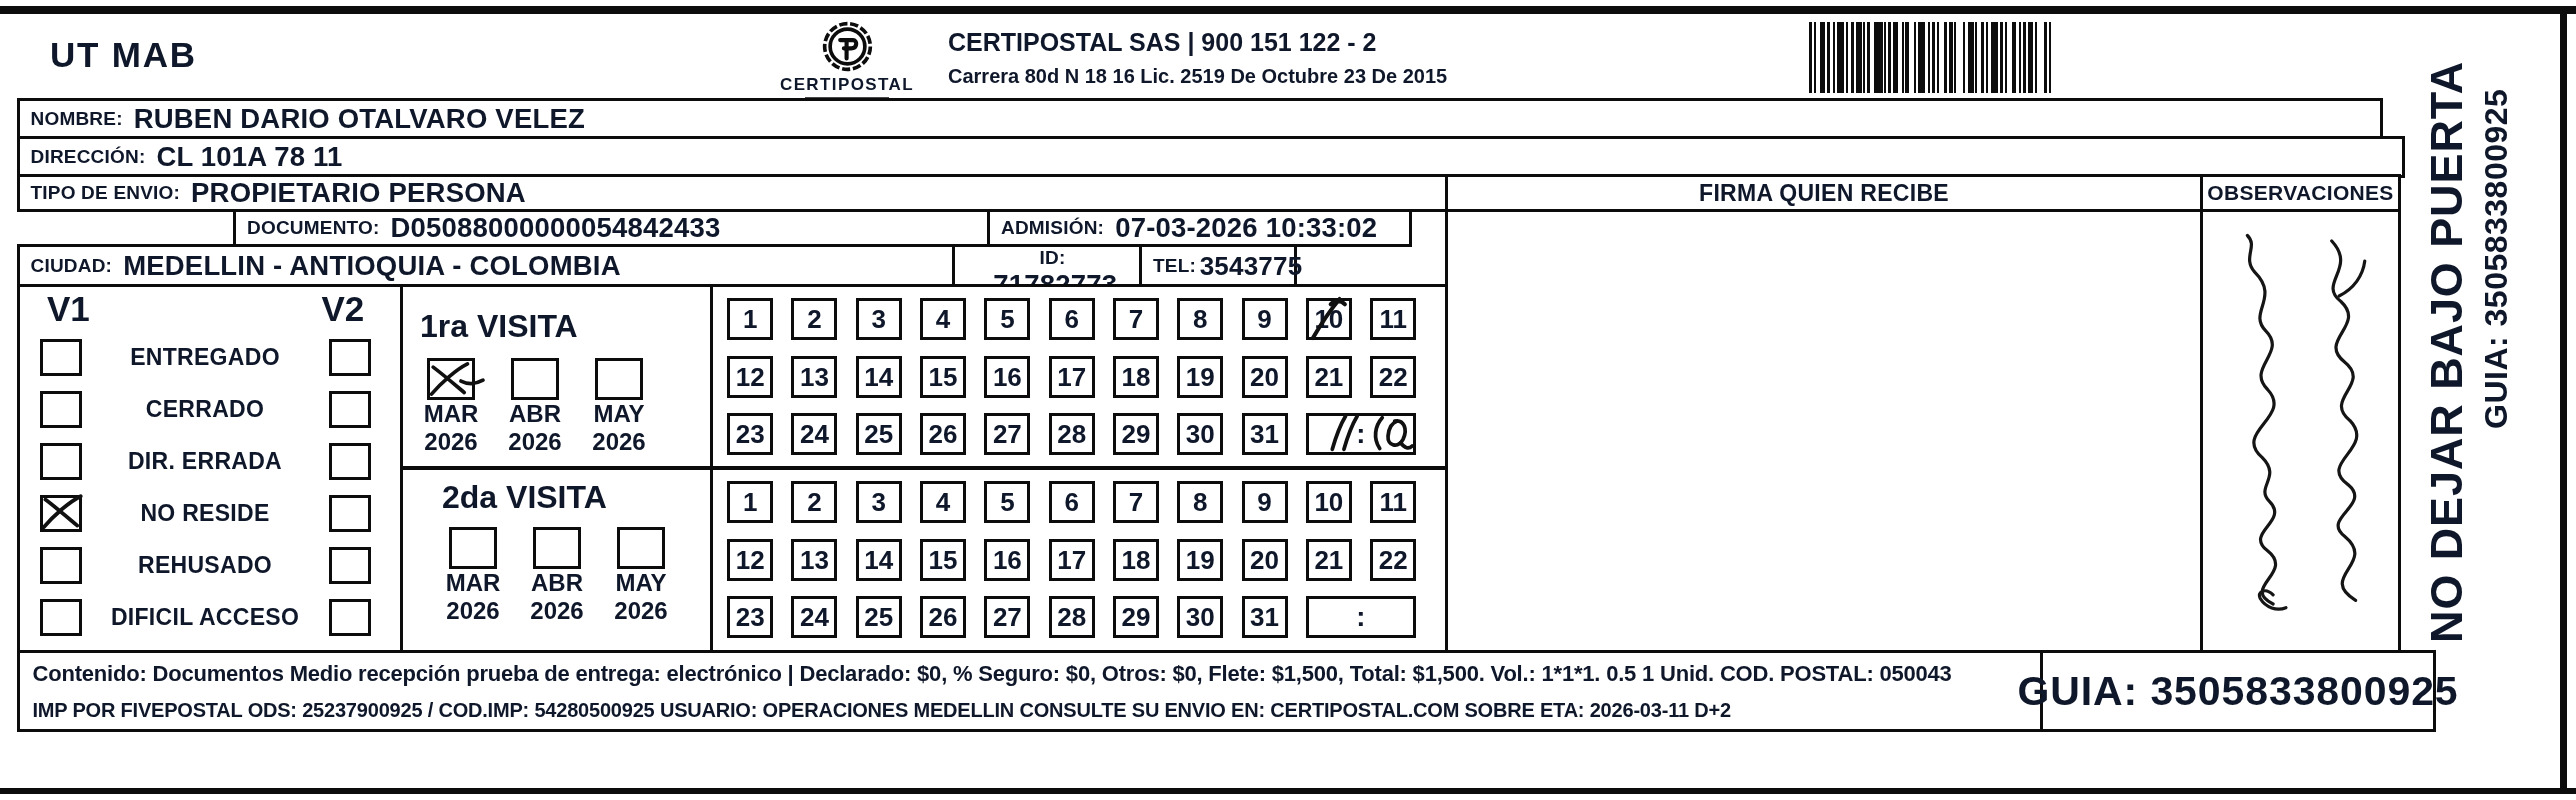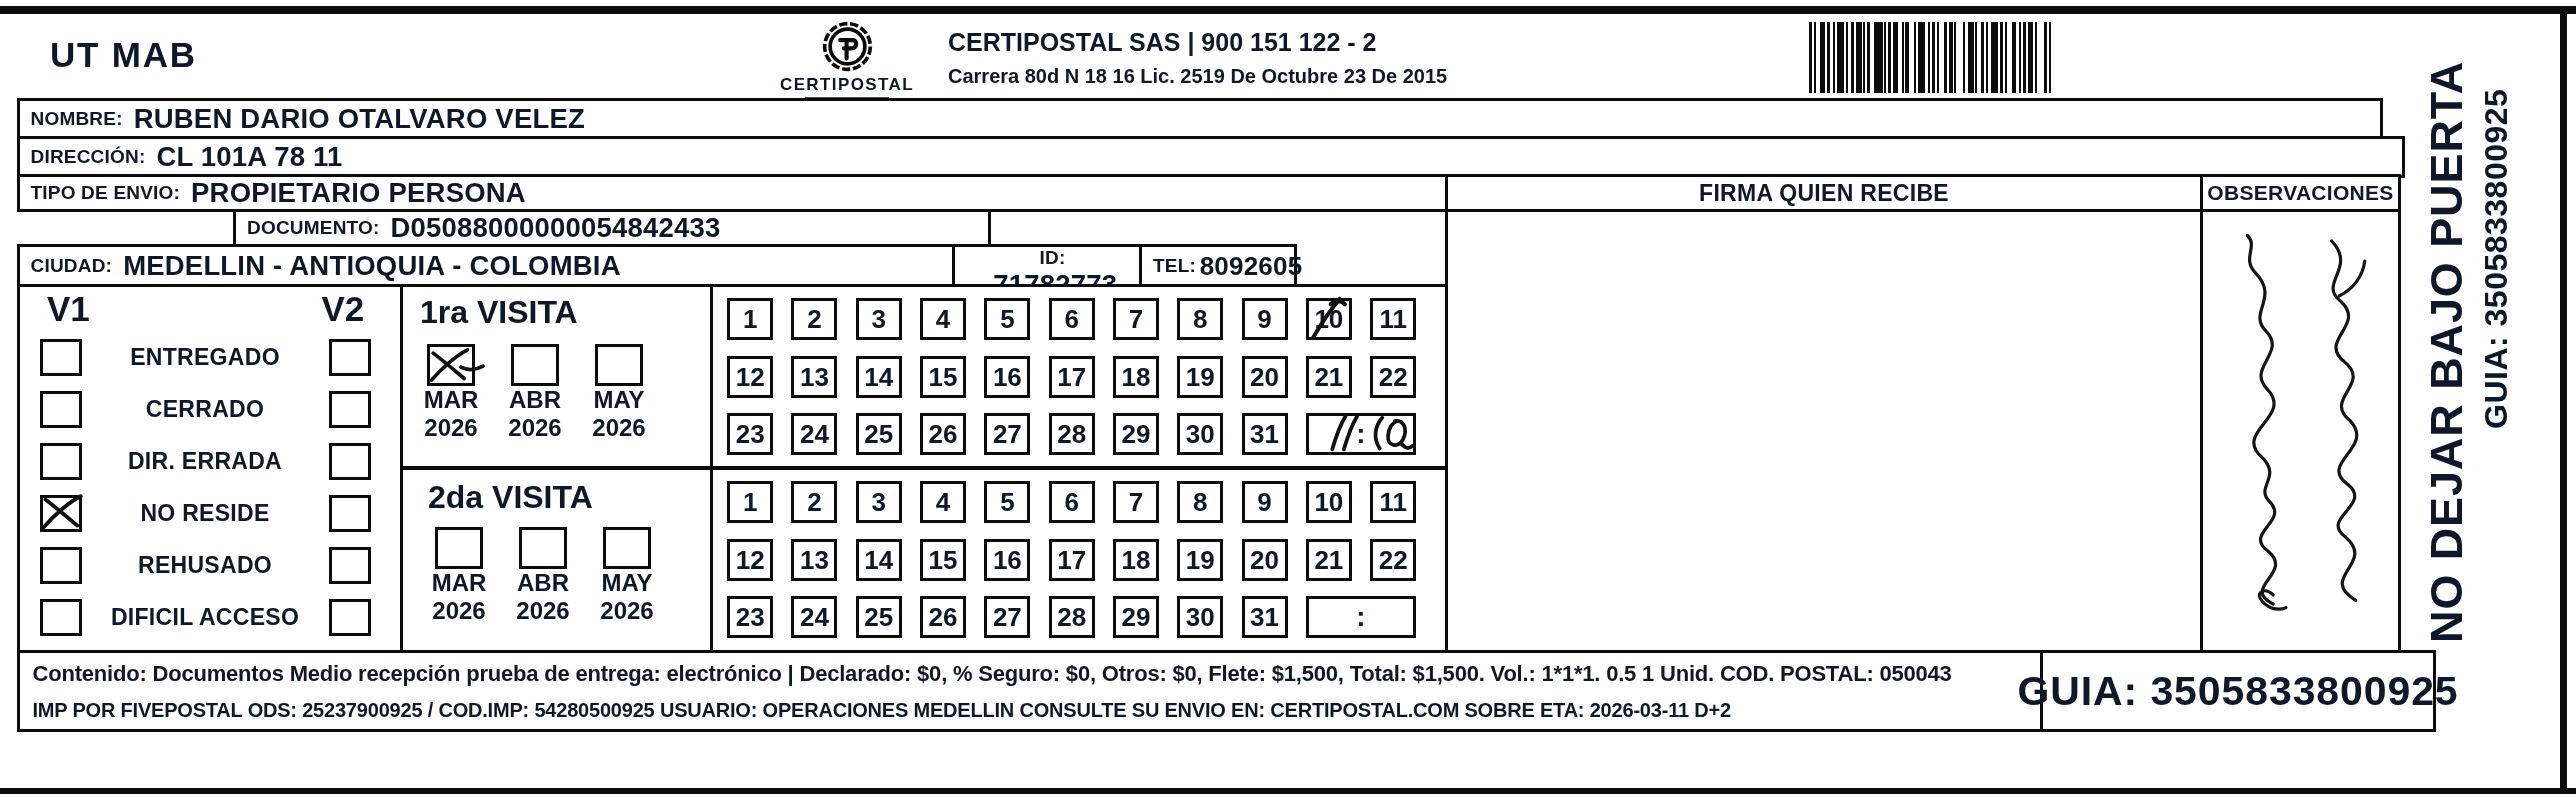--- a/index.html
+++ b/index.html
@@ -186,32 +186,36 @@
     <span>FIRMA QUIEN RECIBE</span>
   </div>
   <div class="cellbox colhead" style="left:2200px;top:174px;width:201px;height:38px;font-size:21px;">
     <span>OBSERVACIONES</span>
   </div>
 
   <div class="cellbox pad" style="left:233px;top:209px;width:758px;height:38px;">
     <span class="flabel">DOCUMENTO:</span>
     <span class="fvalue">D05088000000054842433</span>
   </div>
+  <div class="cellbox pad" style="left:987px;top:209px;width:425px;height:38px;">
+    <span class="flabel">ADMISIÓN:</span>
+    <span class="fvalue">07-03-2026 10:33:02</span>
+  </div>
 
   <div class="cellbox pad" style="left:16.5px;top:244px;width:940px;height:44px;">
     <span class="flabel">CIUDAD:</span>
     <span class="fvalue">MEDELLIN - ANTIOQUIA - COLOMBIA</span>
   </div>
   <div class="cellbox pad" style="left:952px;top:244px;width:190px;height:44px;flex-direction:column;">
     <span class="flabel">ID:</span>
     <span class="fvalue" style="margin-left:5.5px;">71782773</span>
   </div>
   <div class="cellbox pad" style="left:1139px;top:244px;width:158px;height:44px;">
     <span class="flabel">TEL:</span>
-    <span class="fvalue" style="margin-left:3.7px;font-size:26px;">8092605</span>
+    <span class="fvalue" style="margin-left:3.7px;font-size:26px;">3543775</span>
   </div>
 
   <div class="cellbox" style="left:16.5px;top:284px;width:1432px;height:370px;display:block;">
     <div class="abs rule" style="left:380px;top:0px;width:3.7px;height:363px;"></div>
     <div class="abs rule" style="left:690px;top:0px;width:3.7px;height:363px;"></div>
     <div class="abs rule" style="left:380px;top:179px;width:1045px;height:3.7px;"></div>
 
     <div class="abs vhead" style="left:27.5px;top:1.8px;">V1</div>
     <div class="abs vhead" style="left:302px;top:1.8px;">V2</div>
     <div class="abs" id="status-rows" style="left:0px;top:44px;width:377px;">
@@ -245,21 +249,21 @@
           <span class="stlabel">REHUSADO</span>
           <span class="cb"></span>
         </div>
         <div class="strow">
           <span class="cb"></span>
           <span class="stlabel">DIFICIL ACCESO</span>
           <span class="cb"></span>
         </div>
       </div>
 
-    <div class="abs" id="visit-0" style="left:384px;top:0px;width:306px;height:179px;">
+    <div class="abs" id="visit-0" style="left:384px;top:14px;width:306px;height:179px;">
       <div class="abs vtitle" style="left:16.5px;top:7.3px;">1ra VISITA</div>
       <div class="months">
           <div class="month">
             <span class="cb big">
               <svg class="hw" viewBox="0 0 72 48">
                 <path d="M8 42 C20 28 38 12 52 5"></path>
                 <path d="M10 9 C22 18 36 30 48 40"></path>
                 <path d="M44 26 C54 31 62 30 71 25"></path>
               </svg>
             </span>
@@ -324,21 +328,21 @@
               <path d="M28 44 C32 30 38 14 44 4"></path>
               <path d="M42 44 C46 30 52 14 58 4"></path>
               <path d="M88 6 C79 16 77 31 85 43"></path>
               <path d="M103 10 C114 8 119 20 113 32 C107 43 94 40 95 28 C96 17 100 12 106 10"></path>
               <path d="M110 36 C115 43 120 44 124 40"></path>
             </svg>
           </span>
         </div>
       </div>
 
-    <div class="abs" id="visit-1" style="left:392px;top:183px;width:306px;height:179px;">
+    <div class="abs" id="visit-1" style="left:406px;top:183px;width:306px;height:179px;">
       <div class="abs vtitle" style="left:16.5px;top:9.2px;">2da VISITA</div>
       <div class="months">
           <div class="month">
             <span class="cb big"></span>
             <span class="mlab">MAR</span>
             <span class="mlab">2026</span>
           </div>
           <div class="month">
             <span class="cb big"></span>
             <span class="mlab">ABR</span>

